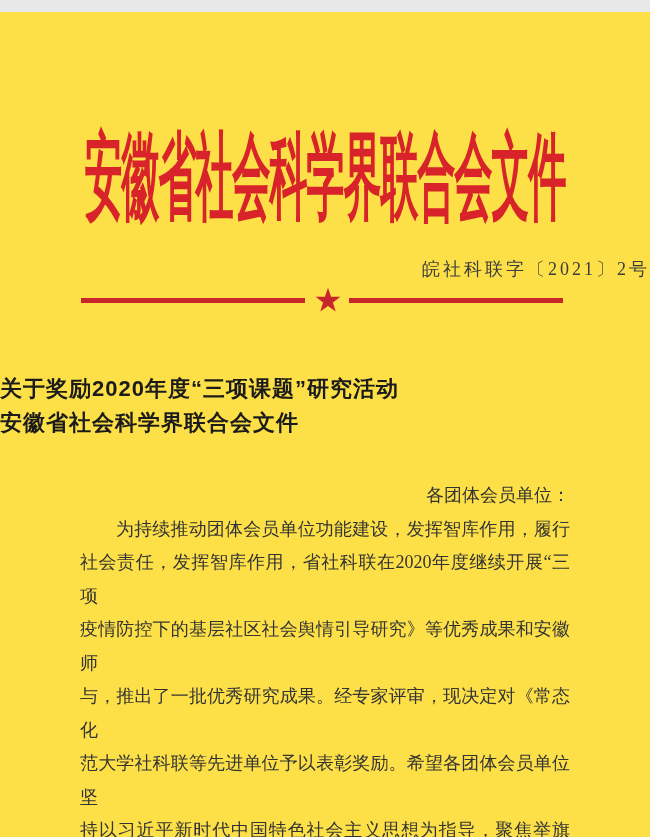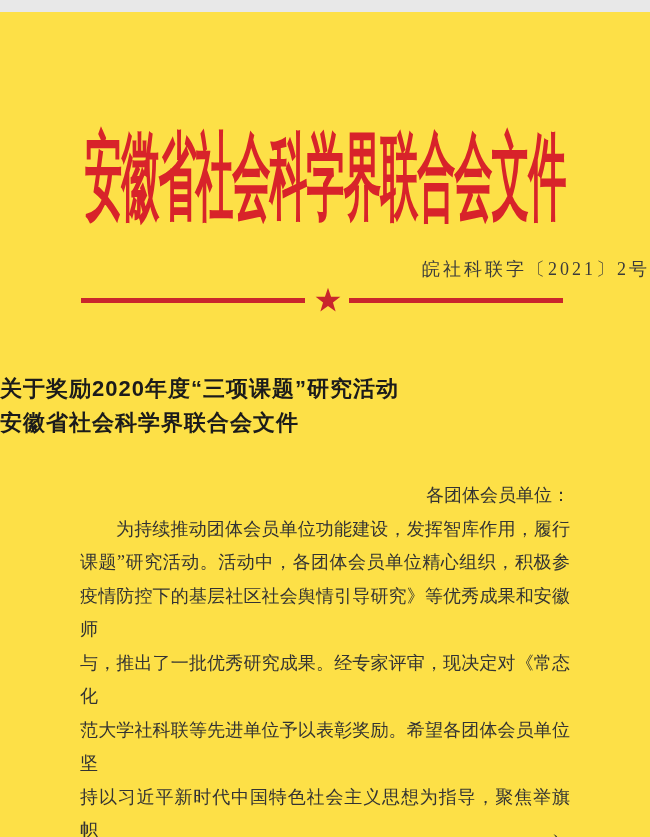--- a/index.html
+++ b/index.html
@@ -113,21 +113,21 @@
   </div>
 
   <div class="doc-title">
     <div>关于奖励2020年度“三项课题”研究活动</div>
     <div>安徽省社会科学界联合会文件</div>
   </div>
 
   <div class="doc-body">
     <div class="salutation">各团体会员单位：</div>
     <div class="bline first">为持续推动团体会员单位功能建设，发挥智库作用，履行</div>
-    <div class="bline">课题”研究活动。活动中，各团体会员单位精心组织，积极参</div>
+    <div class="bline">社会责任，发挥智库作用，省社科联在2020年度继续开展“三项</div>
     <div class="bline">疫情防控下的基层社区社会舆情引导研究》等优秀成果和安徽师</div>
     <div class="bline">与，推出了一批优秀研究成果。经专家评审，现决定对《常态化</div>
     <div class="bline">范大学社科联等先进单位予以表彰奖励。希望各团体会员单位坚</div>
     <div class="bline">持以习近平新时代中国特色社会主义思想为指导，聚焦举旗帜、</div>
 
   </div>
 
 </div>
 
 </body></html>

